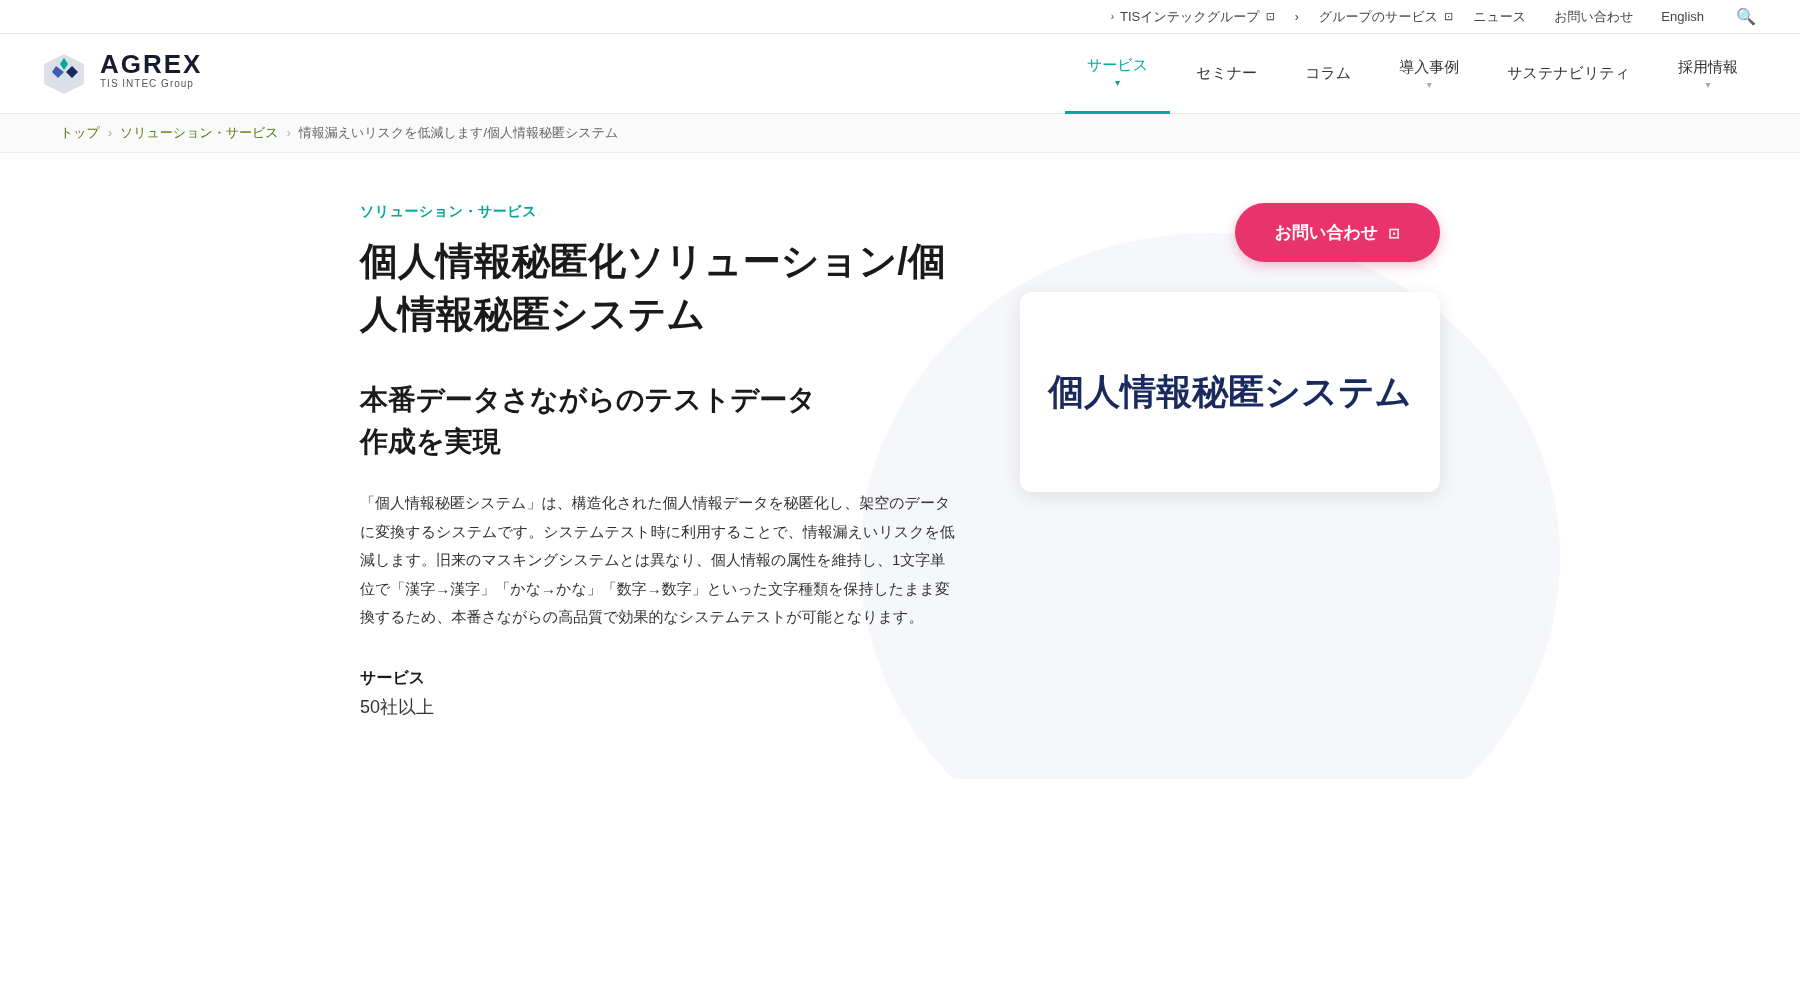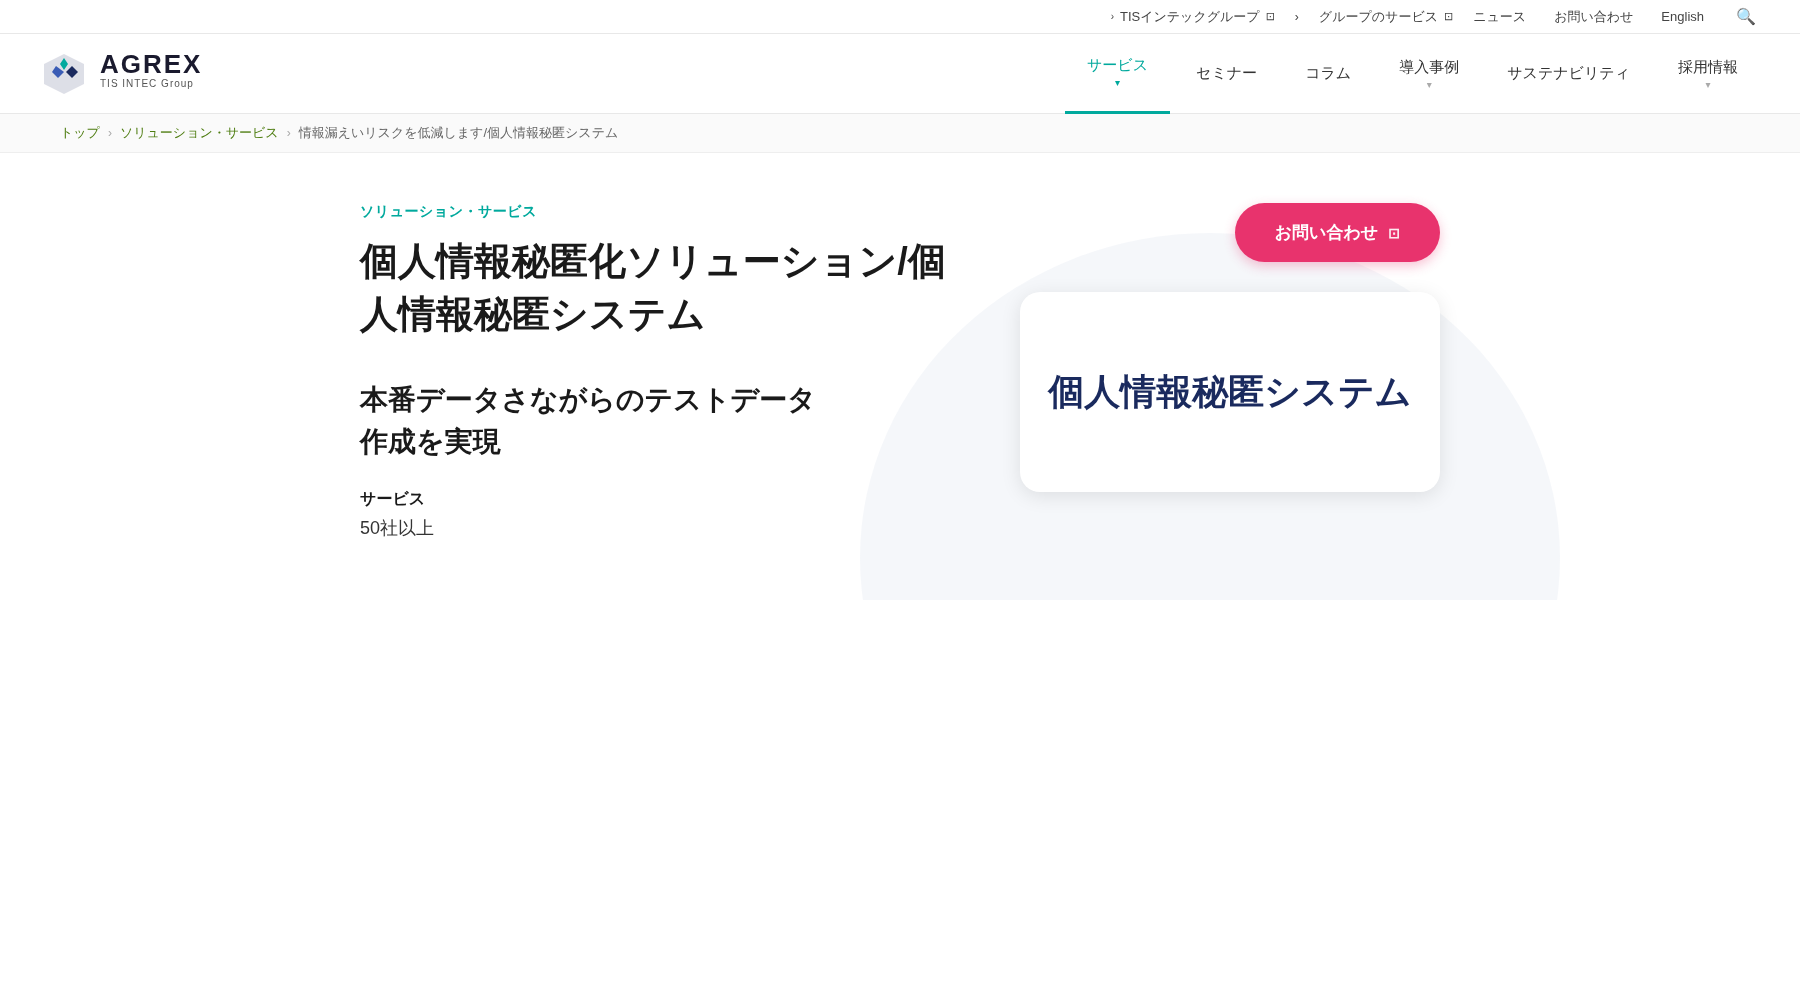--- a/index.html
+++ b/index.html
@@ -256,21 +256,21 @@
       box-shadow: 0 4px 12px rgba(232,51,109,0.3);
     }
     .contact-btn .btn-icon {
       font-size: 14px;
       opacity: 0.9;
     }
 
     
     .product-card {
       background: #fff;
-      border-radius: 20px;
+      border-radius: 12px;
       box-shadow: 0 4px 20px rgba(0,0,0,0.1);
       padding: 50px 40px;
       width: 100%;
       display: flex;
       align-items: center;
       justify-content: center;
       min-height: 200px;
     }
     .product-card-title {
       font-size: 36px;
@@ -350,20 +350,21 @@
 <main class="page-content">
   <div class="bg-shape"></div>
   <div class="content-inner">
 
     <div class="left-col">
       <div class="service-label">ソリューション・サービス</div>
       <h1 class="page-title">個人情報秘匿化ソリュー­ション/個<br>人情報秘匿­システム</h1>
 
       <h2 class="sub-heading">本番データさながらのテストデータ<br>作成を実現</h2>
 
+      <p class="body-text">「個人情報秘匿システム」は、構造化された個人情報データを秘匿化し、架空のデータに変換するシステムです。システムテスト時に利用することで、情報漏えいリスクを低減します。旧来のマスキングシステムとは異なり、個人情報の属性を維持し、1文字単位で「漢字→漢字」「かな→かな」「数字→数字」といった文字種類を保持したまま変換するため、本番さながらの高品質で効果的なシステムテストが可能となります。</p>
 
       <div class="sales-section">
         <div class="sales-label">サービス</div>
         <div class="sales-value">50社以上</div>
       </div>
     </div>
 
     <div class="right-col">
       <button class="contact-btn">
         <span>お問い合わせ</span>

